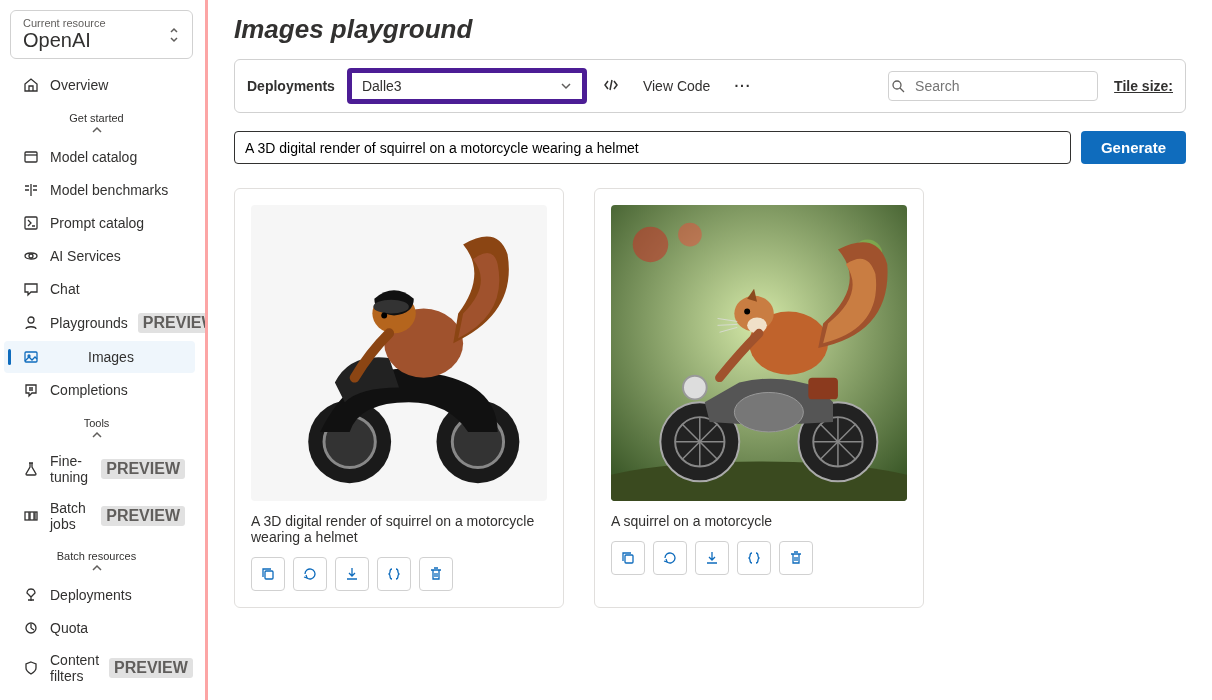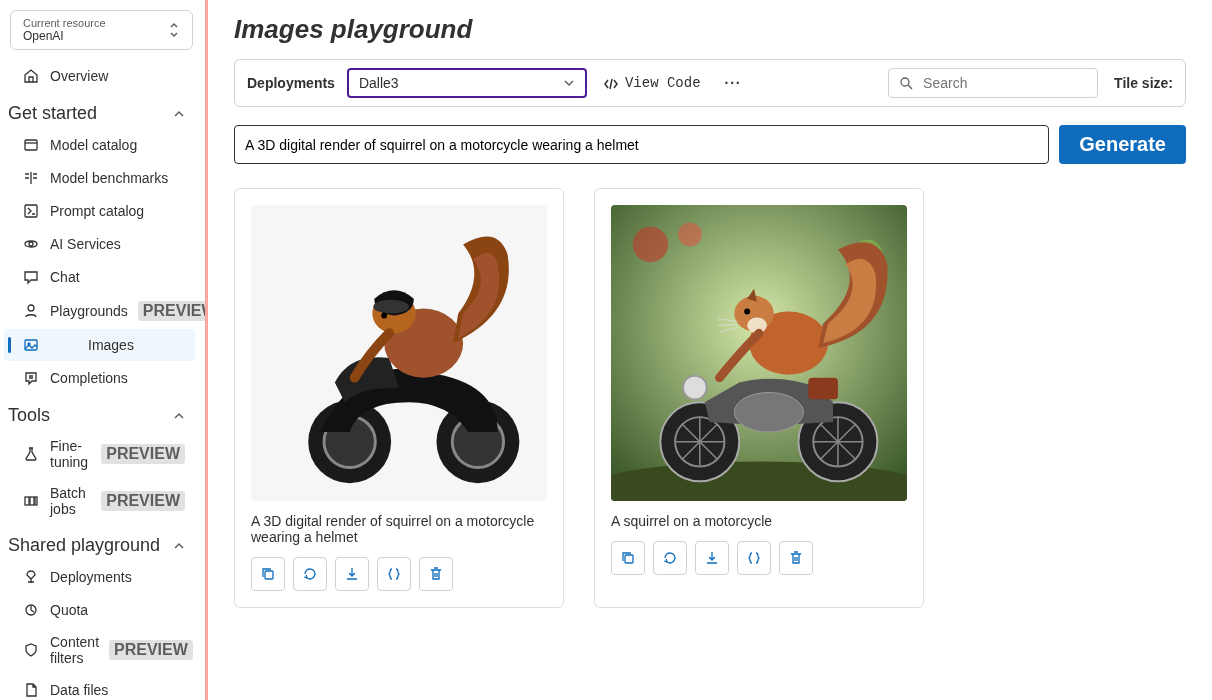--- a/index.html
+++ b/index.html
@@ -4,56 +4,56 @@
 <style>
   * { box-sizing: border-box; }
   html, body { margin: 0; padding: 0; font-family: "Segoe UI", -apple-system, sans-serif; font-size: 14px; color: #323130; height: 100%; }
   body { display: flex; width: 1212px; height: 700px; overflow: hidden; background: #fff; }
 
   
   .sidebar { width: 208px; flex-shrink: 0; border-right: 3px solid #fca5a5; overflow-y: auto; padding: 6px 6px 6px 0; }
   .resource-box { margin: 4px 6px 10px 10px; padding: 6px 12px; border: 1px solid #d1d1d1; border-radius: 6px; display: flex; align-items: center; justify-content: space-between; }
   .resource-box .txt { display:flex; flex-direction:column; }
   .resource-label { font-size: 11px; color: #605e5c; }
-  .resource-value { font-size: 12px; }
+  .resource-value { font-size: 20px; }
   .updown { font-size: 12px; color:#605e5c; line-height: 6px; }
 
   .side-item { display: flex; align-items: center; gap: 10px; padding: 7px 10px 7px 18px; border-radius: 4px; margin: 1px 4px; cursor: pointer; position: relative;}
   .side-item.active { background: #eff6fc; gap: 48px; }
   .side-item.active::before { content:''; position:absolute; left:4px; top:8px; bottom:8px; width:3px; background:#0f6cbd; border-radius:2px; }
   .side-item .ico { width:18px; height:18px; flex-shrink:0; display:flex; align-items:center; justify-content:center; color:#323130; }
   .side-item.active .ico { color:#0f6cbd; }
   .side-item .lbl { flex:1; }
   .badge { font-size: 16px; background:#e1e1e1; color:#605e5c; padding:1px 5px; border-radius:3px; font-weight:600;}
 
-  .section-hdr { display:flex; align-items:center; justify-content:space-between; padding: 10px 14px 4px 8px; font-size: 18px; color:#323130; cursor:pointer;}
+  .section-hdr { display:flex; align-items:center; justify-content:space-between; padding: 10px 14px 4px 8px; font-size: 11px; color:#323130; cursor:pointer;flex-direction:column;}
   .section-hdr .chev { color:#605e5c; }
 
   
   .main { flex:1; padding: 14px 26px; overflow-y:auto; }
   h1.page-title { margin: 0 0 14px 0; font-size: 26px; font-weight:600;font-style:italic; }
 
   .toolbar { display:flex; align-items:center; gap:8px; border:1px solid #d1d1d1; border-radius:6px; padding:8px 12px; }
   .dep-label { font-weight:600; padding-right:4px; }
-  .select { display:flex; align-items:center; justify-content:space-between; border:2px solid #4c1d95; border-radius:4px; padding:5px 10px; width:240px; cursor:pointer; }
+  .select { display:flex; align-items:center; justify-content:space-between; border:5px solid #4c1d95; border-radius:4px; padding:5px 10px; width:240px; cursor:pointer; }
   .select .chev { color:#605e5c; }
-  .link-btn { display:flex; align-items:flex-end; gap:6px; padding:4px 8px; cursor:pointer; border-radius:4px;font-family:Liberation Mono, monospace;}
+  .link-btn { display:flex; align-items:flex-start; gap:24px; padding:4px 8px; cursor:pointer; border-radius:4px;}
   .kebab { padding:4px 8px; cursor:pointer; font-weight:bold; letter-spacing:1px;}
   .spacer { flex:1; }
-  .search { display:flex; align-items:center; gap:8px; border:1px solid #d1d1d1; border-radius:4px; padding:5px 10px; width:210px; color:#605e5c;}
+  .search { display:flex; align-items:center; gap:8px; border:1px solid #d1d1d1; border-radius:4px; padding:5px 2px; width:210px; color:#605e5c;}
   .search input { border:none; outline:none; width:100%; font-size:14px; color:#323130; background:transparent; }
-  .tile-size { display:flex; align-items:flex-start; gap:8px; padding-left:8px; }
+  .tile-size { display:flex; align-items:flex-start; gap:8px; padding-left:8px;text-decoration:underline; }
   .tile-select { display:flex; align-items:center; gap:6px; cursor:pointer; padding:4px 6px; }
 
   .prompt-row { margin-top:18px; }
   .prompt-lbl { font-weight:600; display:flex; align-items:center; gap:6px; margin-bottom:6px;}
   .info-ico { width:14px; height:14px; border:1px solid #605e5c; border-radius:50%; display:inline-flex; align-items:center; justify-content:center; font-size:10px; color:#605e5c;}
   .prompt-input-row { display:flex; gap:10px; }
   .prompt-input { flex:1; border:1px solid #323130; border-radius:4px; padding:7px 10px; font-size:14px; outline:none;}
-  .gen-btn { background:#0f6cbd; color:#fff; border:none; border-radius:4px; padding:8px 20px; font-size:20px; font-weight:600; cursor:pointer;}
+  .gen-btn { background:#0f6cbd; color:#fff; border:none; border-radius:4px; padding:8px 20px; font-size:15px; font-weight:600; cursor:pointer;}
 
   .cards { display:flex; gap:30px; margin-top:24px; }
   .card { width:330px; border:1px solid #e1dfdd; border-radius:6px; padding:16px; display:flex; flex-direction:column; gap:12px;}
   .thumb { width:100%; aspect-ratio:1/1; border-radius:4px; overflow:hidden; display:flex; align-items:center; justify-content:center;}
   .caption { font-size:14px; }
   .actions { display:flex; gap:8px; }
   .act-btn { width:34px; height:34px; border:1px solid #d1d1d1; border-radius:4px; display:flex; align-items:center; justify-content:center; cursor:pointer; color:#0f6cbd; background:#fff;}
 
   svg { display:block; }
 </style>
@@ -186,21 +186,21 @@
           <rect x="2" y="4" width="4" height="8"></rect>
           <rect x="7" y="4" width="4" height="8"></rect>
           <rect x="12" y="4" width="2" height="8"></rect>
         </svg>
       </span>
     <span class="lbl">Batch jobs</span>
     <span class="badge">PREVIEW</span>
   </div>
 
   <div class="section-hdr">
-    <span>Shared playground</span>
+    <span>Batch resources</span>
     <span class="chev">
         <svg width="12" height="12" viewBox="0 0 12 12" fill="none" stroke="currentColor" stroke-width="1.5">
           <path d="M2 8 L6 4 L10 8"></path>
         </svg>
       </span>
   </div>
   <div class="side-item">
     <span class="ico">
         <svg width="16" height="16" viewBox="0 0 16 16" fill="none" stroke="currentColor" stroke-width="1.3">
           <path d="M8 2 C12 2 12 6 12 6 L8 10 L4 6 C4 6 4 2 8 2 Z M8 10 V14 M5 13 H11"></path>

